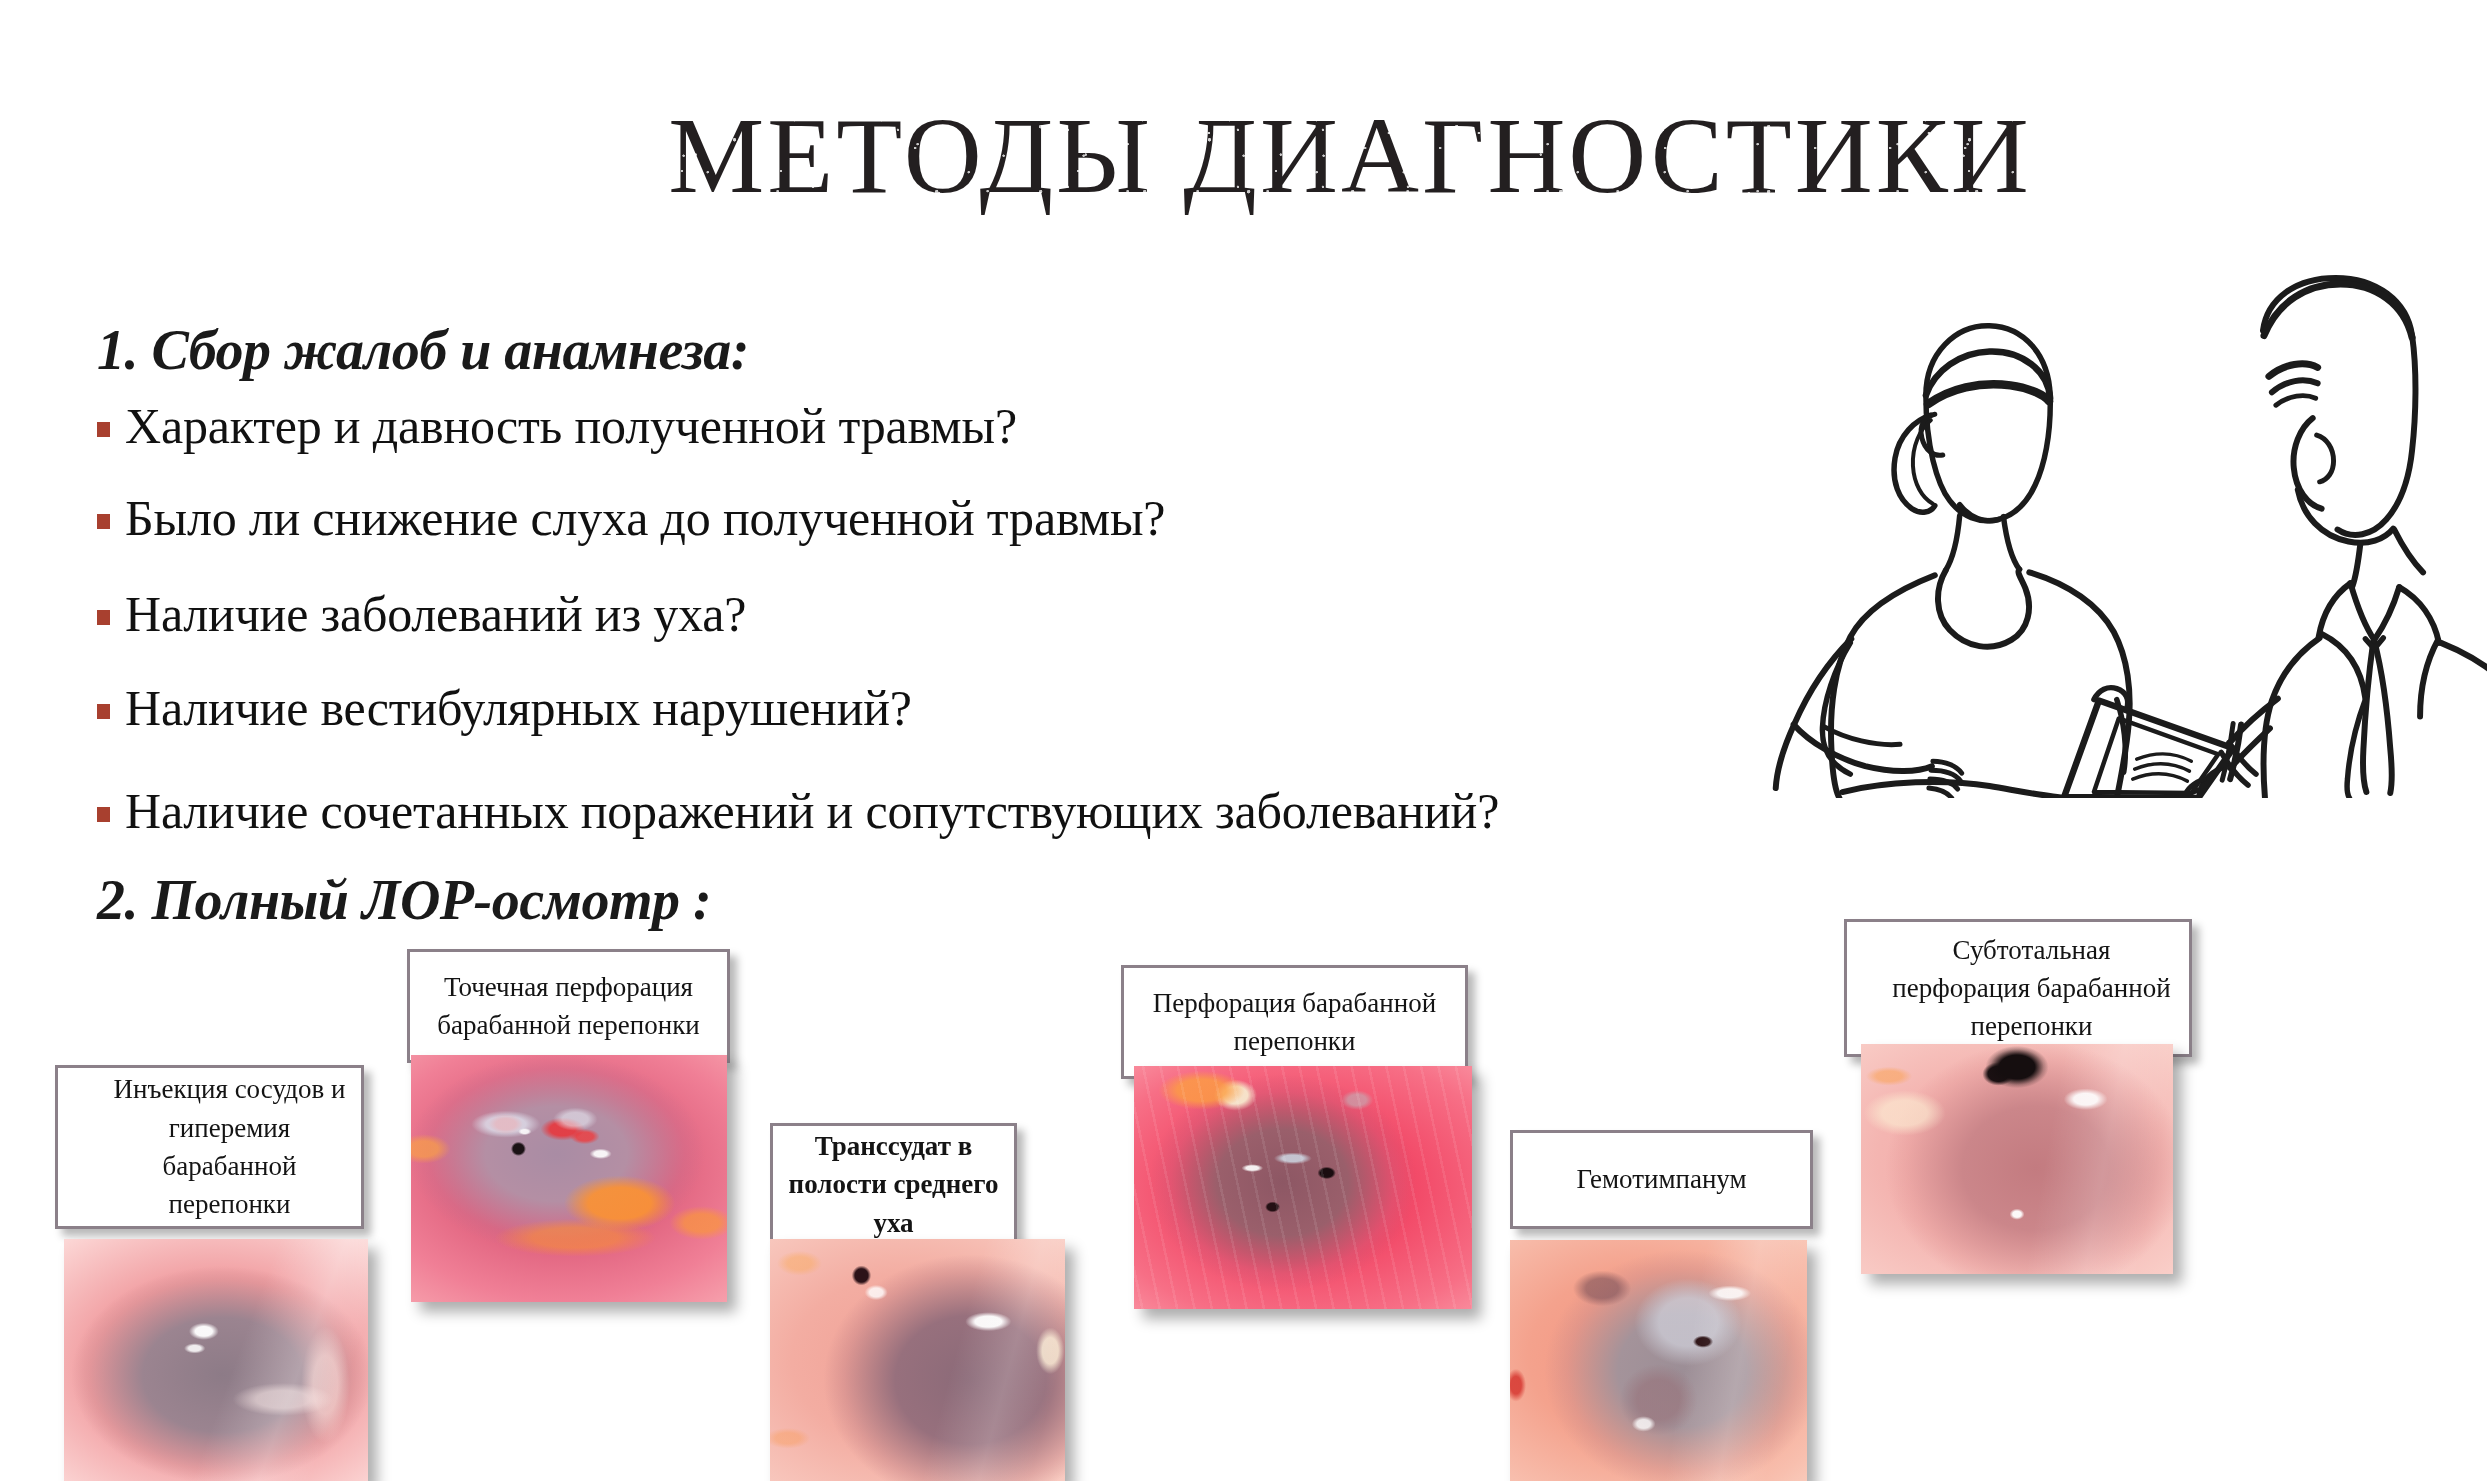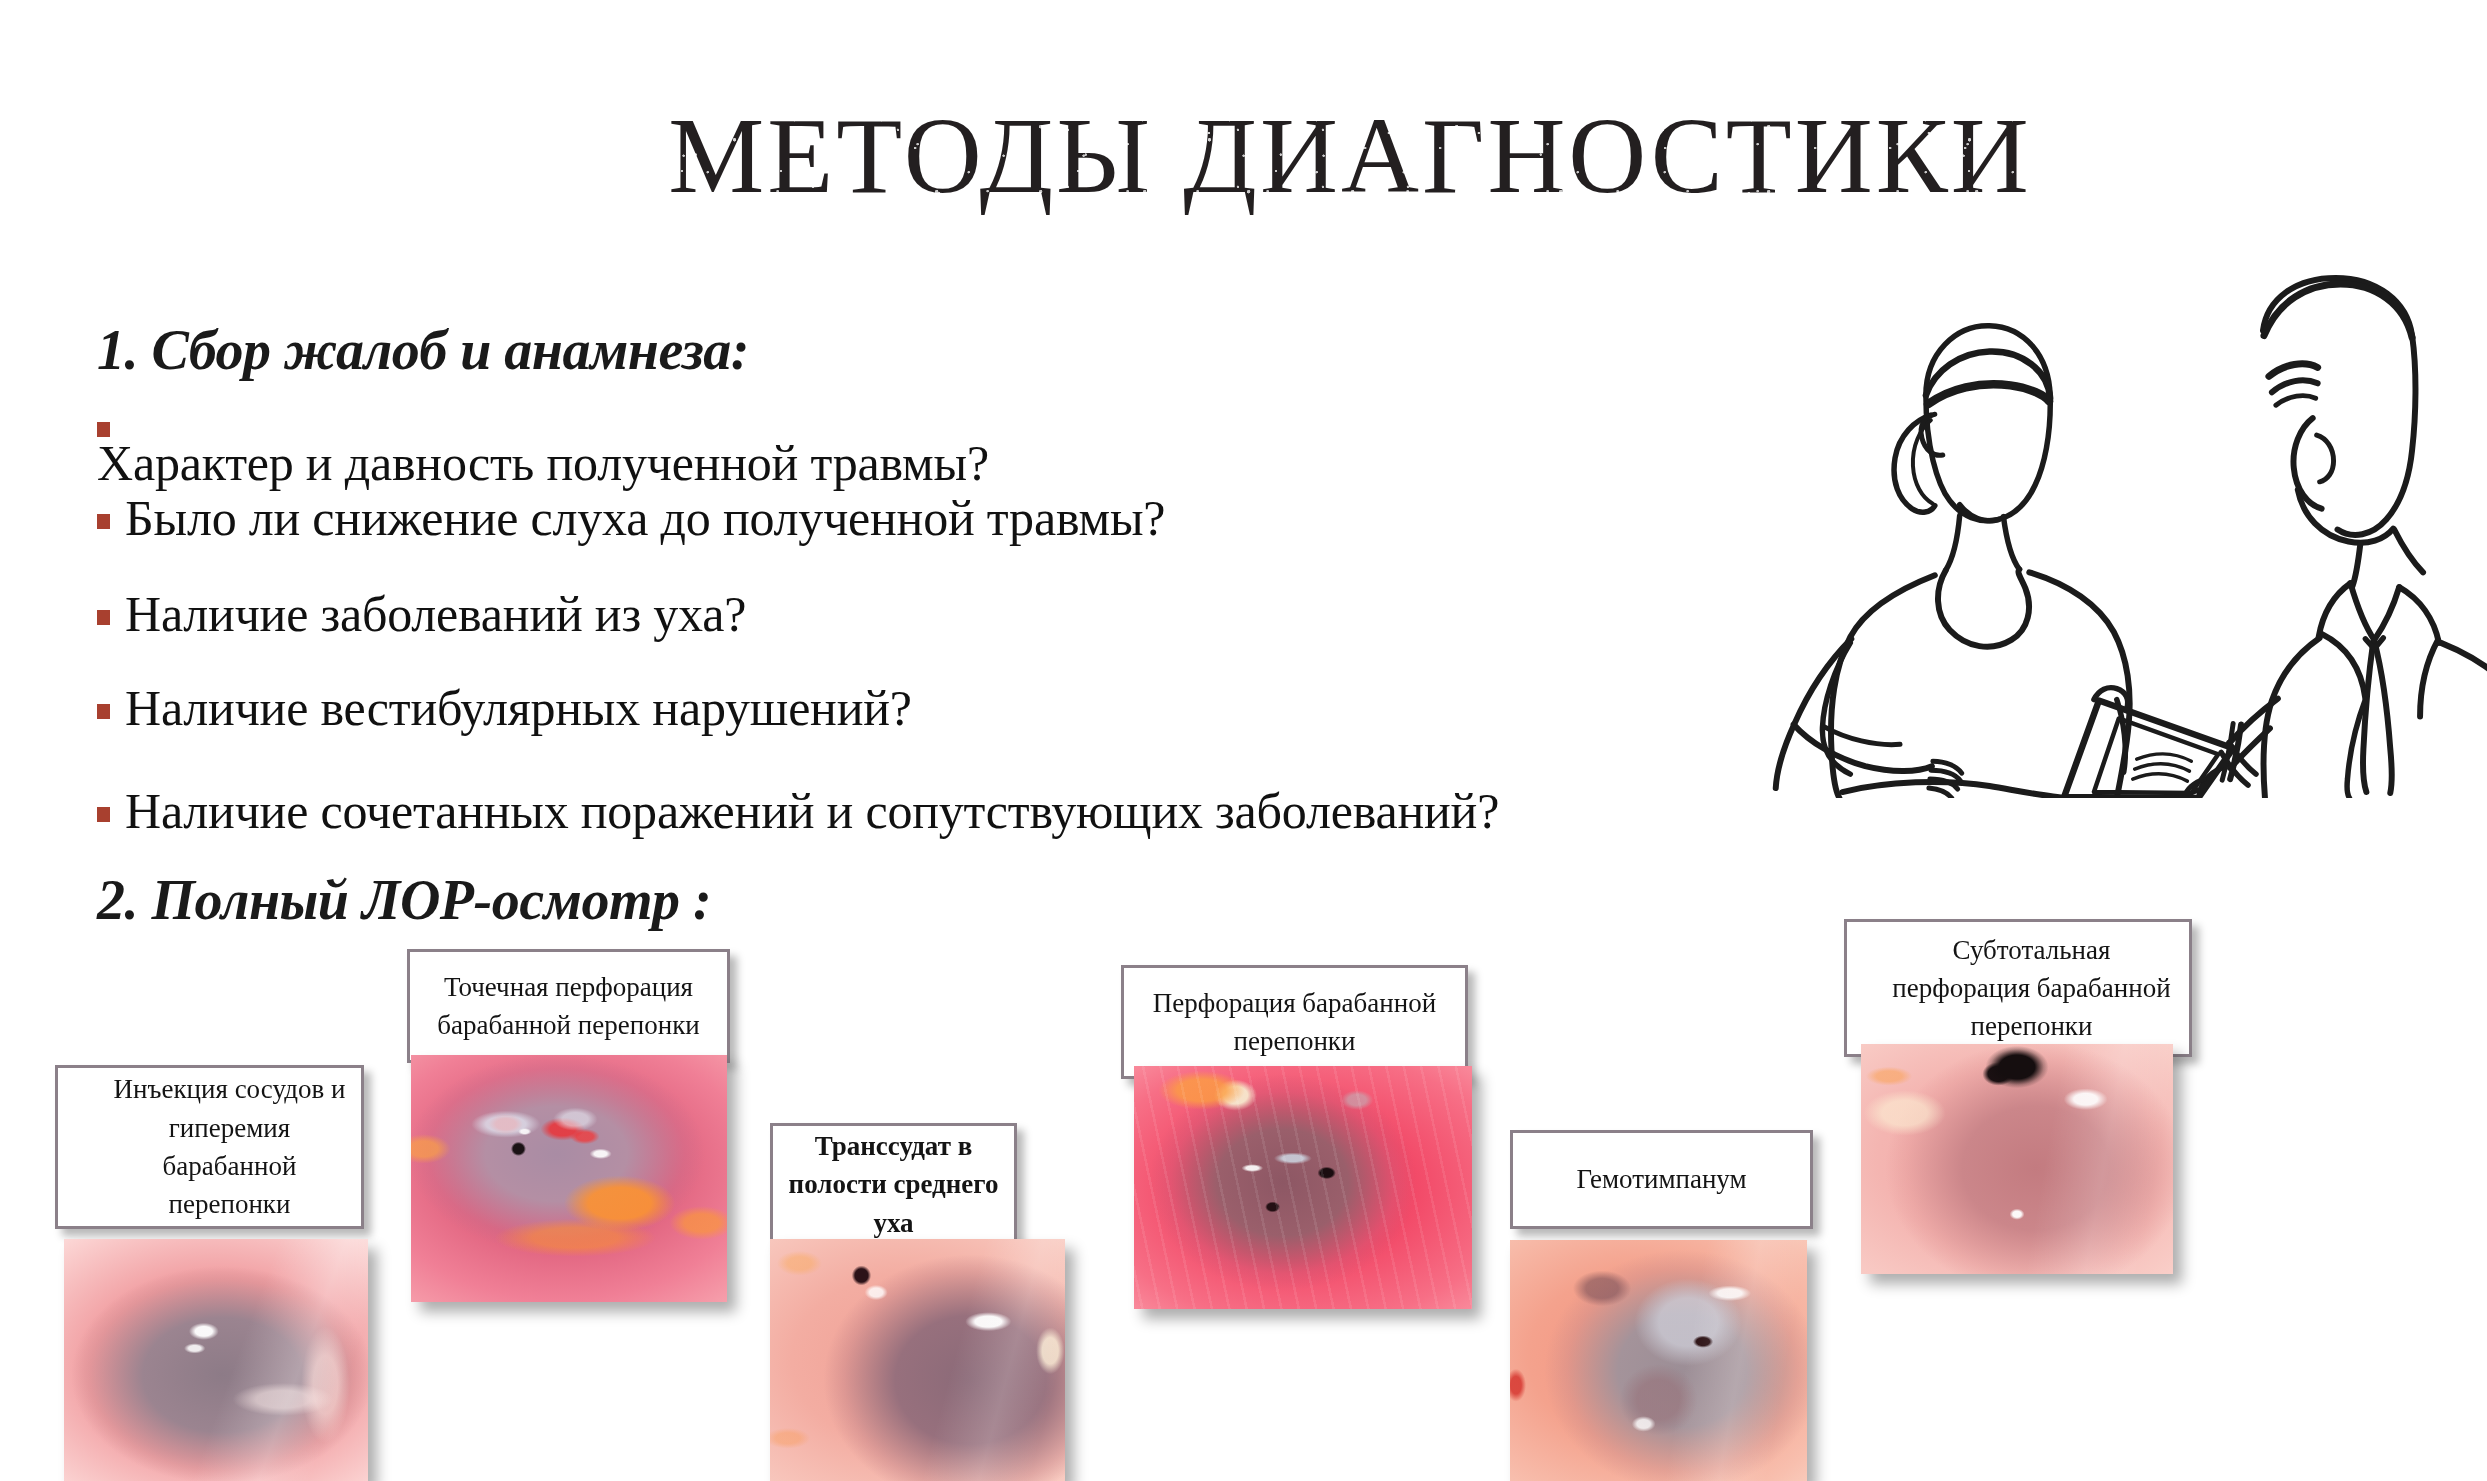--- a/index.html
+++ b/index.html
@@ -103,21 +103,21 @@
 </head>
 <body>
 
 <div id="title-wrap">
   <div id="slide-title">МЕТОДЫ ДИАГНОСТИКИ</div>
   <div id="title-grunge"></div>
 </div>
 
 <div id="section-1" class="section-head">1. Сбор жалоб и анамнеза:</div>
 
-<div class="bullet-row" style="left:97px;top:400px;flex-direction:column;">
+<div class="bullet-row" style="left:97px;top:400px;">
   <div class="bullet-marker"></div>
   <div class="bullet-text">Характер и давность полученной травмы?</div>
 </div>
 
 <div class="bullet-row" style="left:97px;top:492px;">
   <div class="bullet-marker"></div>
   <div class="bullet-text">Было ли снижение слуха до полученной травмы?</div>
 </div>
 
 <div class="bullet-row" style="left:97px;top:588px;">

